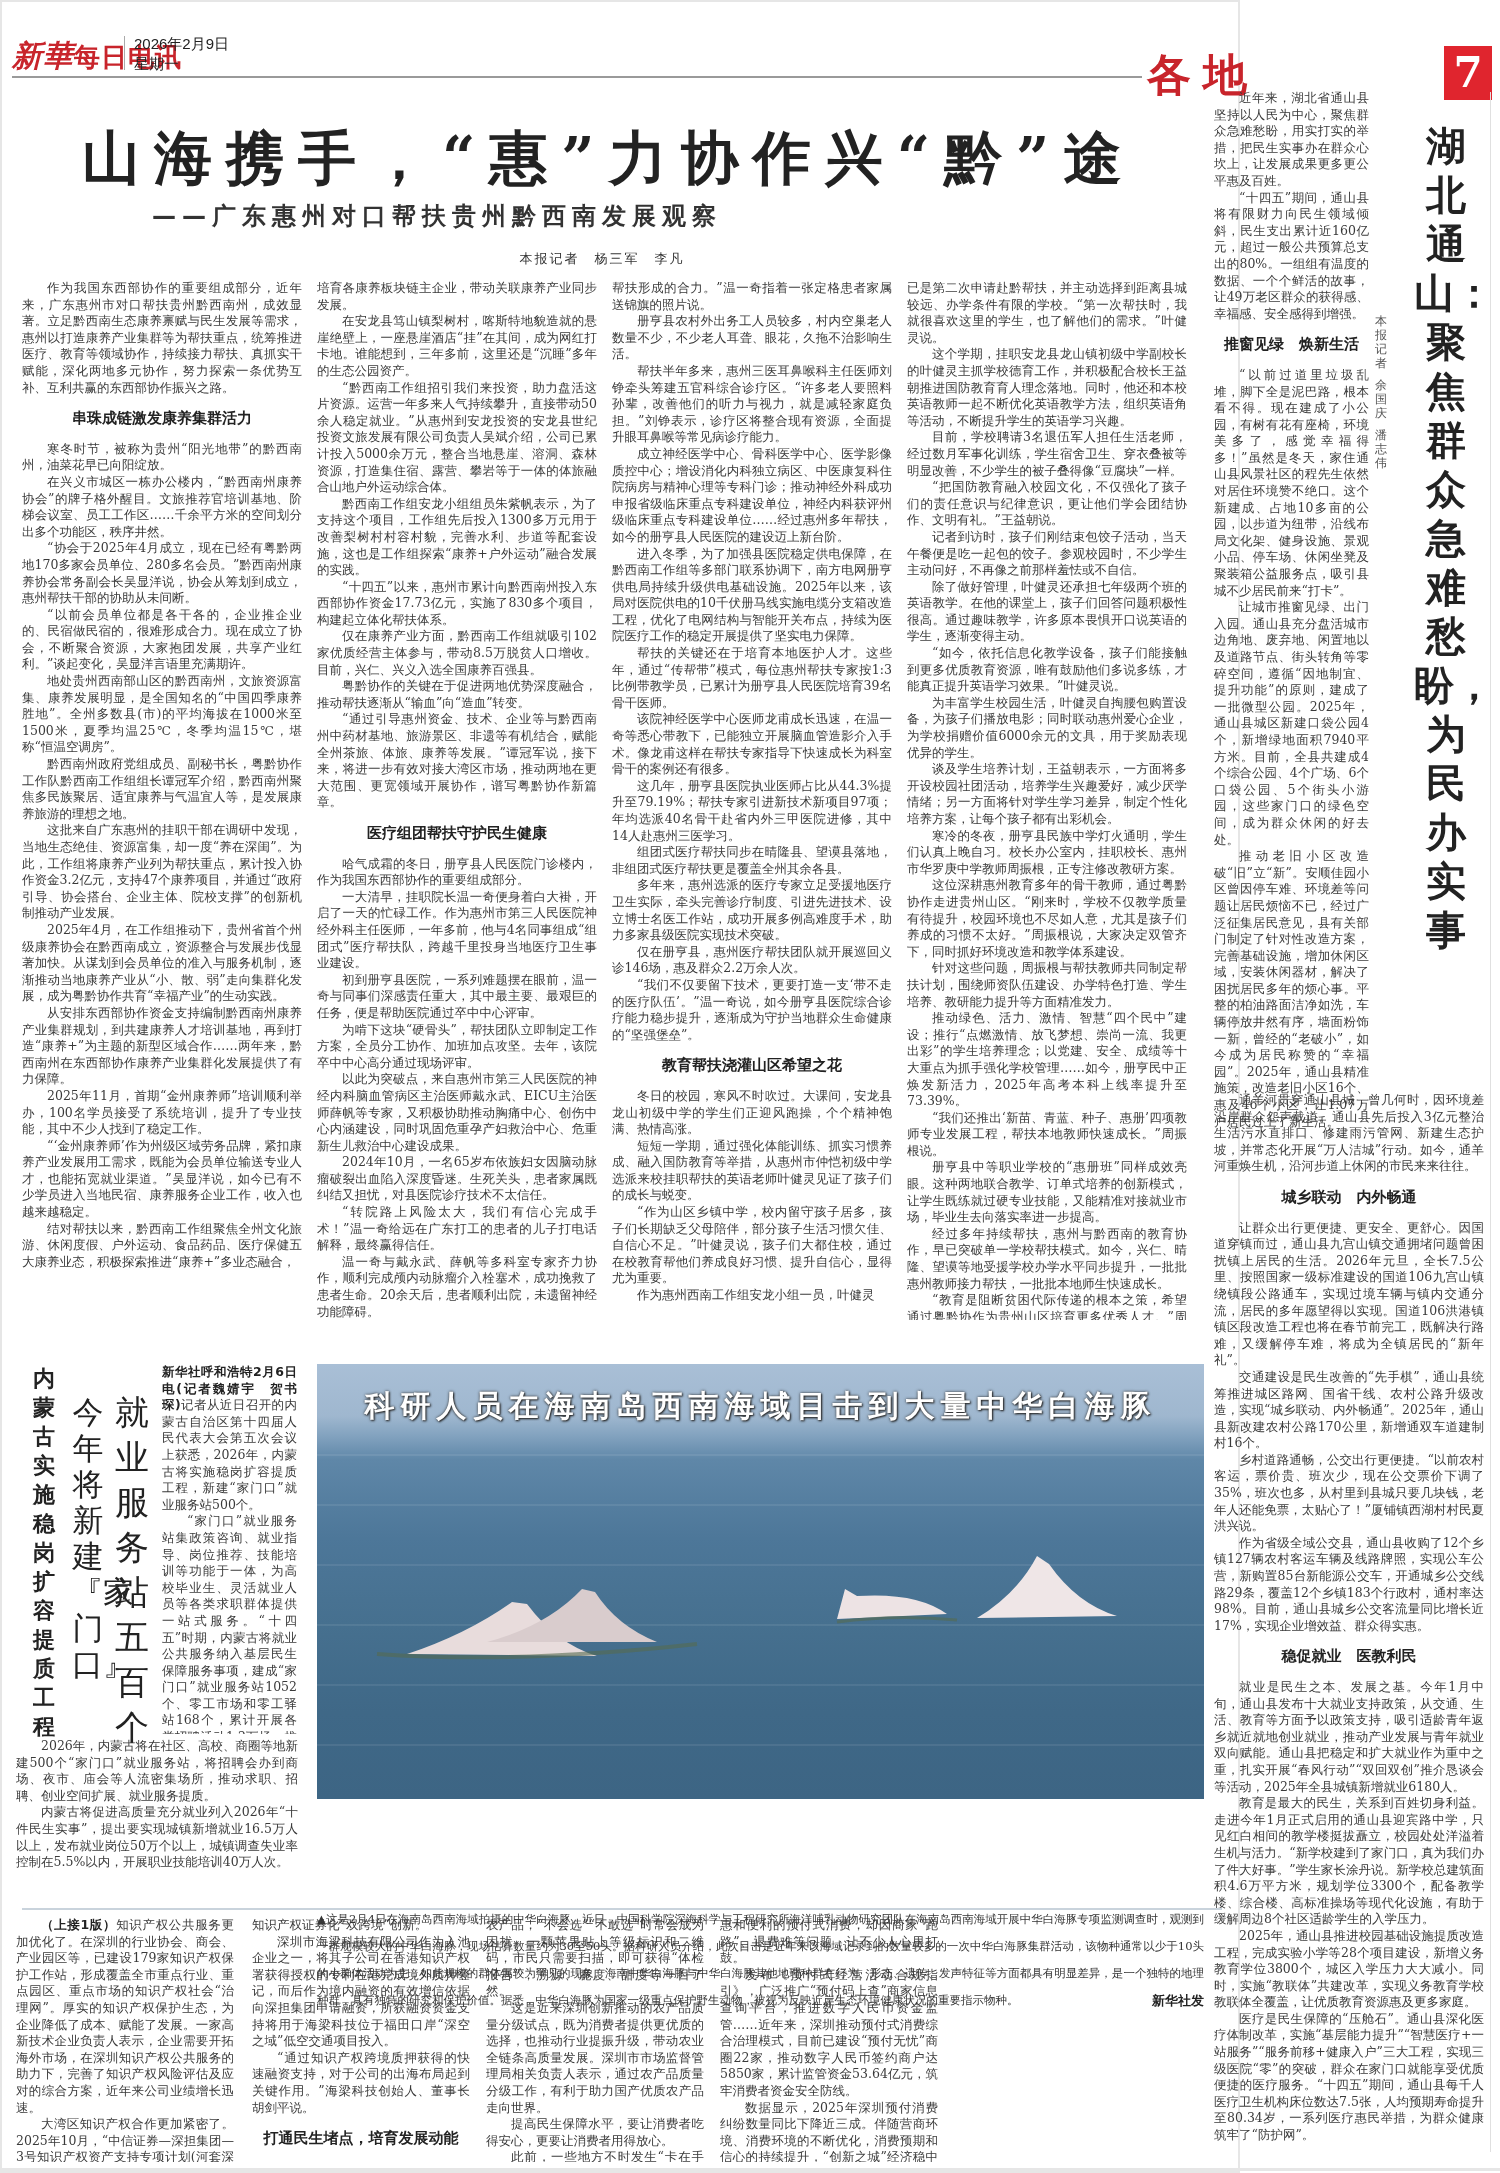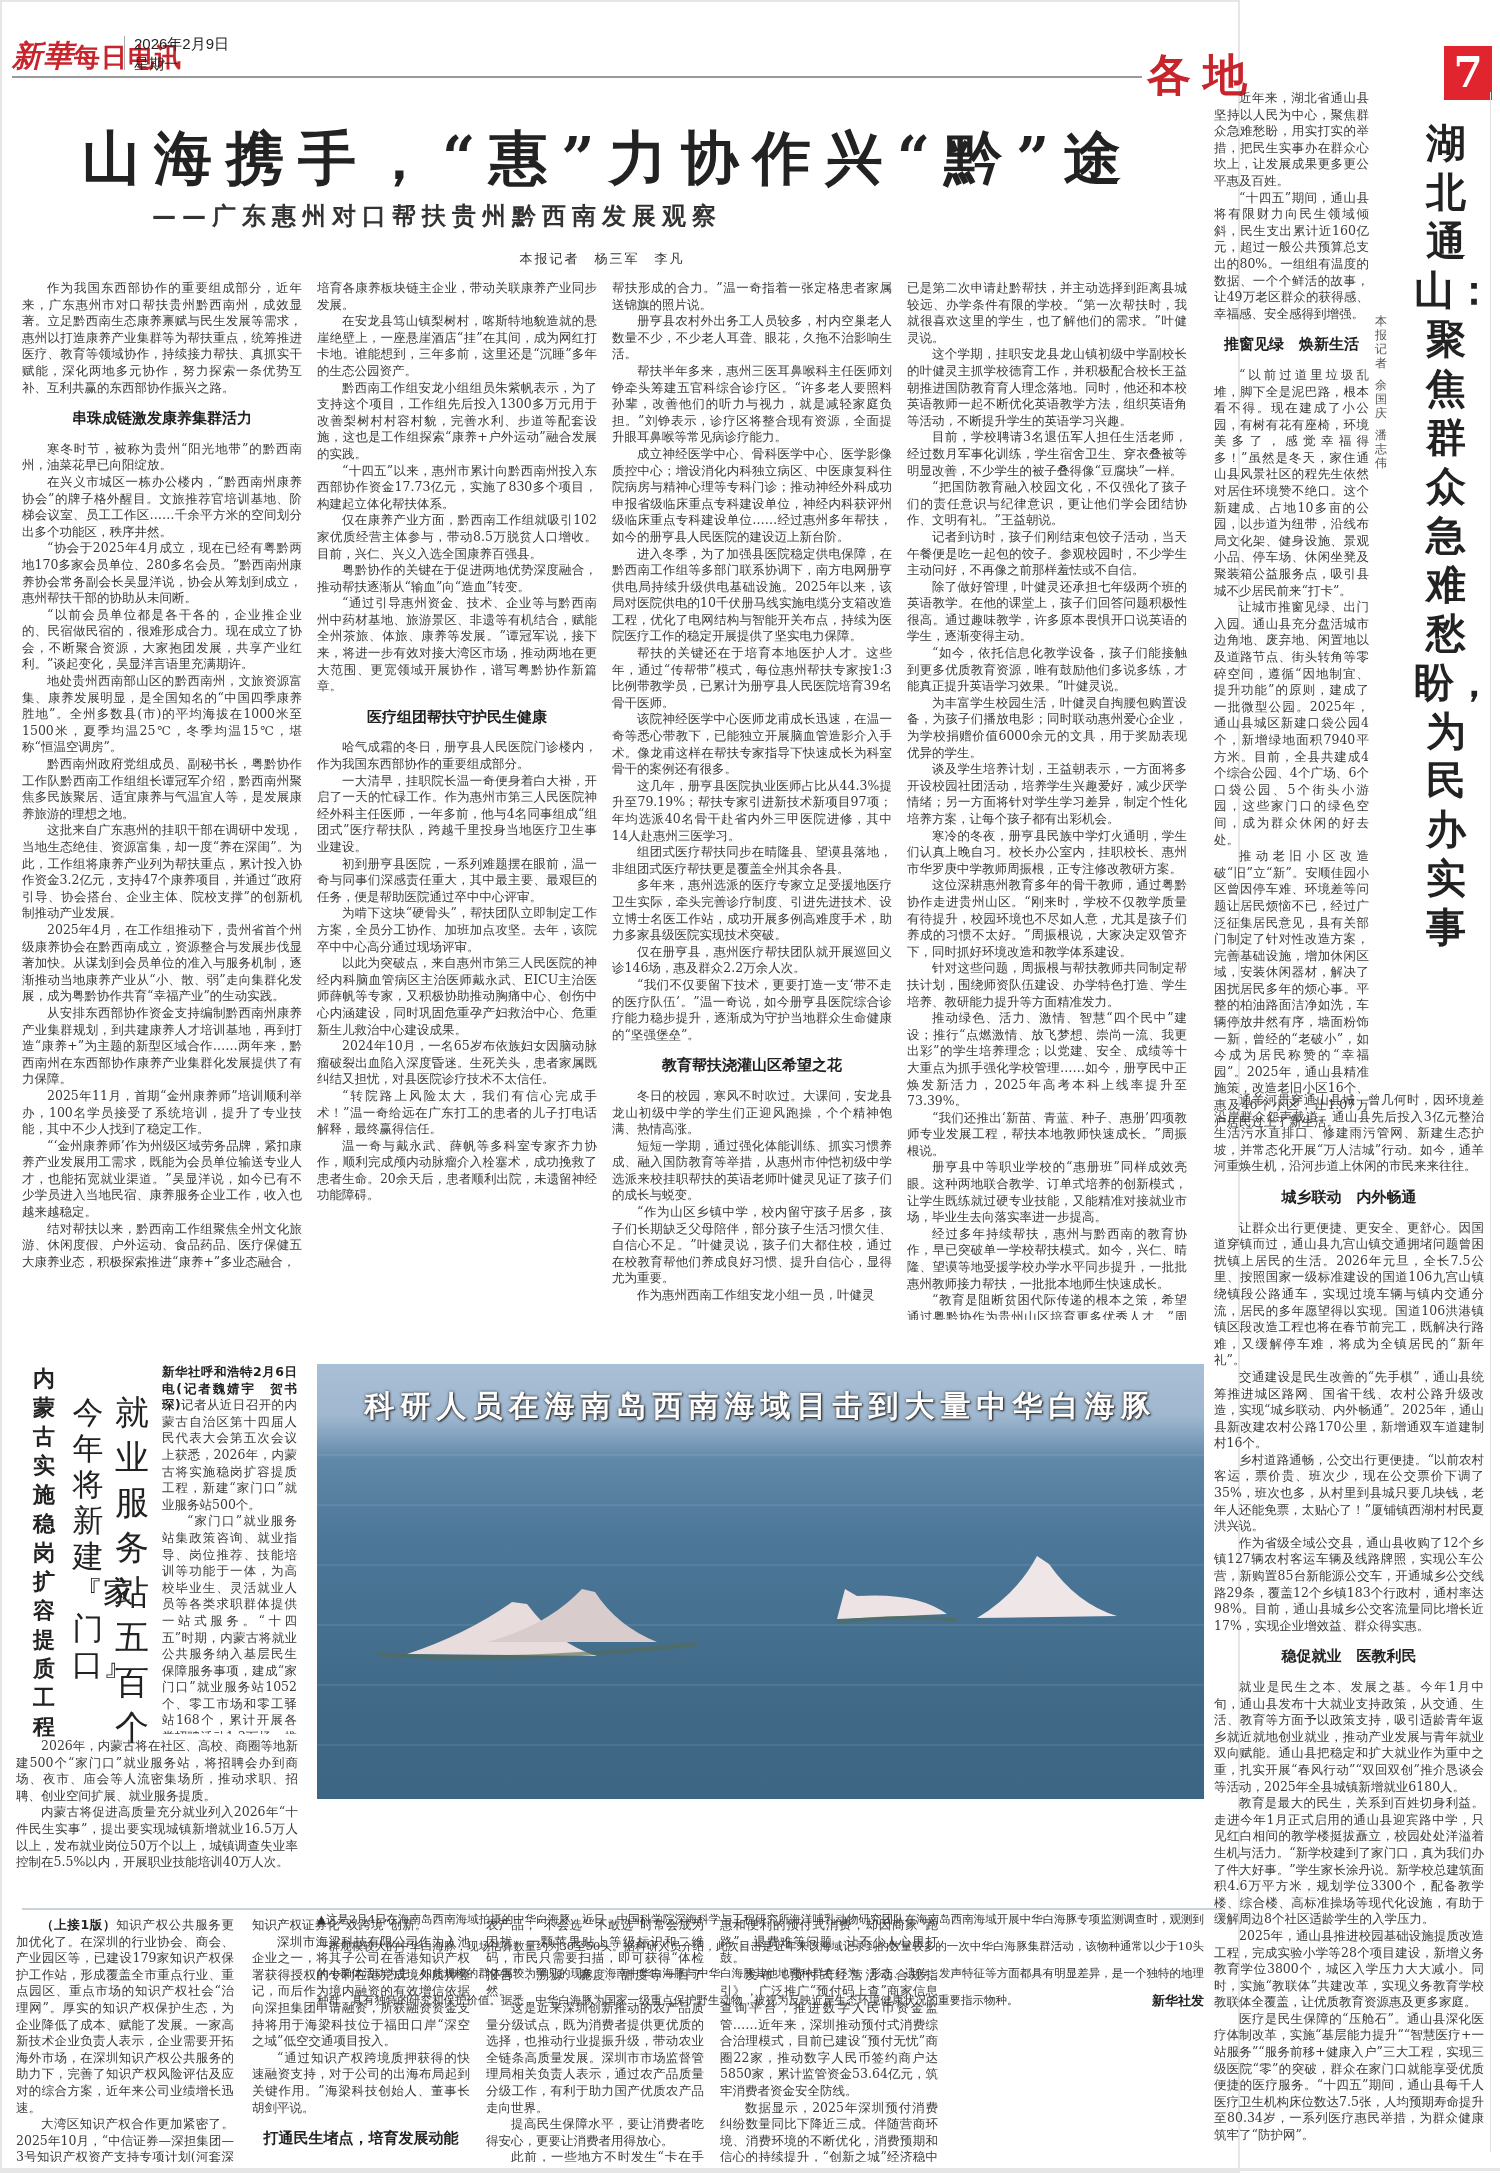--- a/index.html
+++ b/index.html
@@ -22,21 +22,21 @@
   .headline { position: absolute; left: 80px; top: 118px; width: 1020px; text-align: left; font-family: "DejaVu Serif", serif; font-weight: bold; font-size: 58px; color: #222; letter-spacing: 14px; white-space: nowrap; }
   .subhead { position: absolute; left: 150px; top: 198px; width: 900px; font-family: "DejaVu Sans", sans-serif; font-size: 24px; color: #333; letter-spacing: 6px; white-space: nowrap; }
   .byline { position: absolute; left: 300px; top: 248px; width: 600px; text-align: center; font-size: 13px; color: #333; letter-spacing: 2px; }
 
   .col { position: absolute; font-size: 12.5px; line-height: 16.6px; color: #3a3a3a; text-align: justify; overflow: hidden; }
   .col p { text-indent: 2em; margin-bottom: 0; }
   .col h3 { font-family: "DejaVu Sans", sans-serif; font-weight: bold; font-size: 15px; color: #222; text-align: center; margin: 14px 0 14px 0; text-indent: 0; }
   .col .lead-bold { font-family: "DejaVu Sans", sans-serif; font-weight: bold; color: #222; }
 
   
-  .vert-title { position: absolute; left: 1412px; top: 120px; width: 64px; font-family: Liberation Mono, monospace; font-weight: bold; font-size: 40px; color: #222; line-height: 49px; text-align: center; word-break: break-all; }
+  .vert-title { position: absolute; left: 1412px; top: 120px; width: 64px; font-family: Liberation Serif, serif; font-weight: bold; font-size: 40px; color: #222; line-height: 49px; text-align: center; word-break: break-all; }
   .vert-byline { position: absolute; left: 1372px; top: 312px; width: 14px; font-size: 12px; line-height: 14px; color: #555; word-break: break-all; text-align: center; }
   .vert-byline span { display: block; margin-bottom: 8px; }
 
   .sidebar-rule { position: absolute; left: 1488px; top: 90px; width: 1px; height: 2060px; background: #e0e0e0; }
 
   
   .im-title-1, .im-title-2, .im-title-3 { position: absolute; font-family: "DejaVu Sans", sans-serif; color: #222; word-break: break-all; text-align: center; }
   .im-title-1 { left: 28px; top: 1362px; width: 28px; font-size: 22px; line-height: 29px; font-weight: bold; }
   .im-title-2 { left: 70px; top: 1392px; width: 32px; font-size: 31px; line-height: 36px; }
   .im-title-3 { left: 112px; top: 1388px; width: 36px; font-size: 34px; line-height: 45px; }
@@ -89,20 +89,21 @@
     <p>2025年4月，在工作组推动下，贵州省首个州级康养协会在黔西南成立，资源整合与发展步伐显著加快。从谋划到会员单位的准入与服务机制，逐渐推动当地康养产业从“小、散、弱”走向集群化发展，成为粤黔协作共育“幸福产业”的生动实践。</p>
     <p>从安排东西部协作资金支持编制黔西南州康养产业集群规划，到共建康养人才培训基地，再到打造“康养+”为主题的新型区域合作……两年来，黔西南州在东西部协作康养产业集群化发展提供了有力保障。</p>
     <p>2025年11月，首期“金州康养师”培训顺利举办，100名学员接受了系统培训，提升了专业技能，其中不少人找到了稳定工作。</p>
     <p>“‘金州康养师’作为州级区域劳务品牌，紧扣康养产业发展用工需求，既能为会员单位输送专业人才，也能拓宽就业渠道。”吴显洋说，如今已有不少学员进入当地民宿、康养服务企业工作，收入也越来越稳定。</p>
     <p>结对帮扶以来，黔西南工作组聚焦全州文化旅游、休闲度假、户外运动、食品药品、医疗保健五大康养业态，积极探索推进“康养+”多业态融合，</p>
   </div>
 
   <div class="col" style="left:315px; top:278px; width:280px; height:1040px;">
     <p style="text-indent:0">培育各康养板块链主企业，带动关联康养产业同步发展。</p>
     <p>在安龙县笃山镇梨树村，喀斯特地貌造就的悬崖绝壁上，一座悬崖酒店“挂”在其间，成为网红打卡地。谁能想到，三年多前，这里还是“沉睡”多年的生态公园资产。</p>
+    <p>“黔西南工作组招引我们来投资，助力盘活这片资源。运营一年多来人气持续攀升，直接带动50余人稳定就业。”从惠州到安龙投资的安龙县世纪投资文旅发展有限公司负责人吴斌介绍，公司已累计投入5000余万元，整合当地悬崖、溶洞、森林资源，打造集住宿、露营、攀岩等于一体的体旅融合山地户外运动综合体。</p>
     <p>黔西南工作组安龙小组组员朱紫帆表示，为了支持这个项目，工作组先后投入1300多万元用于改善梨树村村容村貌，完善水利、步道等配套设施，这也是工作组探索“康养+户外运动”融合发展的实践。</p>
     <p>“十四五”以来，惠州市累计向黔西南州投入东西部协作资金17.73亿元，实施了830多个项目，构建起立体化帮扶体系。</p>
     <p>仅在康养产业方面，黔西南工作组就吸引102家优质经营主体参与，带动8.5万脱贫人口增收。目前，兴仁、兴义入选全国康养百强县。</p>
     <p>粤黔协作的关键在于促进两地优势深度融合，推动帮扶逐渐从“输血”向“造血”转变。</p>
     <p>“通过引导惠州资金、技术、企业等与黔西南州中药材基地、旅游景区、非遗等有机结合，赋能全州茶旅、体旅、康养等发展。”谭冠军说，接下来，将进一步有效对接大湾区市场，推动两地在更大范围、更宽领域开展协作，谱写粤黔协作新篇章。</p>
     <h3>医疗组团帮扶守护民生健康</h3>
     <p>哈气成霜的冬日，册亨县人民医院门诊楼内，作为我国东西部协作的重要组成部分。</p>
     <p>一大清早，挂职院长温一奇便身着白大褂，开启了一天的忙碌工作。作为惠州市第三人民医院神经外科主任医师，一年多前，他与4名同事组成“组团式”医疗帮扶队，跨越千里投身当地医疗卫生事业建设。</p>
     <p>初到册亨县医院，一系列难题摆在眼前，温一奇与同事们深感责任重大，其中最主要、最艰巨的任务，便是帮助医院通过卒中中心评审。</p>
     <p>为啃下这块“硬骨头”，帮扶团队立即制定工作方案，全员分工协作、加班加点攻坚。去年，该院卒中中心高分通过现场评审。</p>

